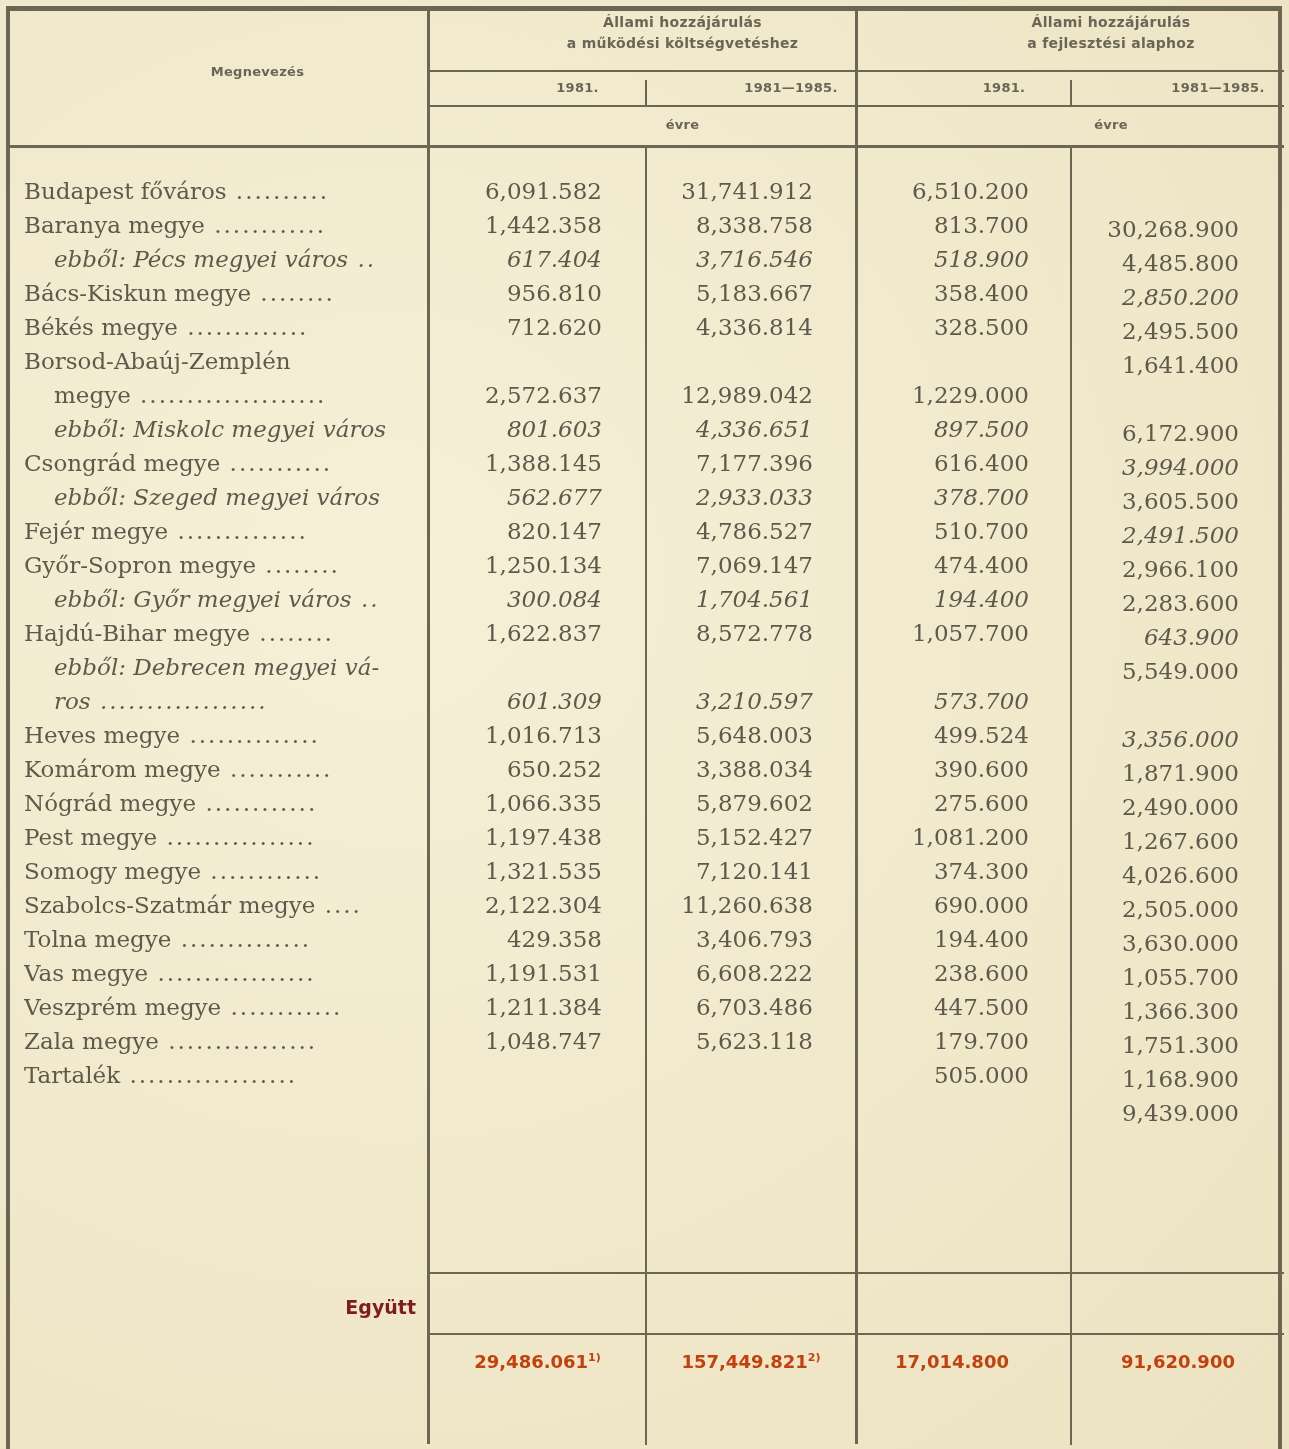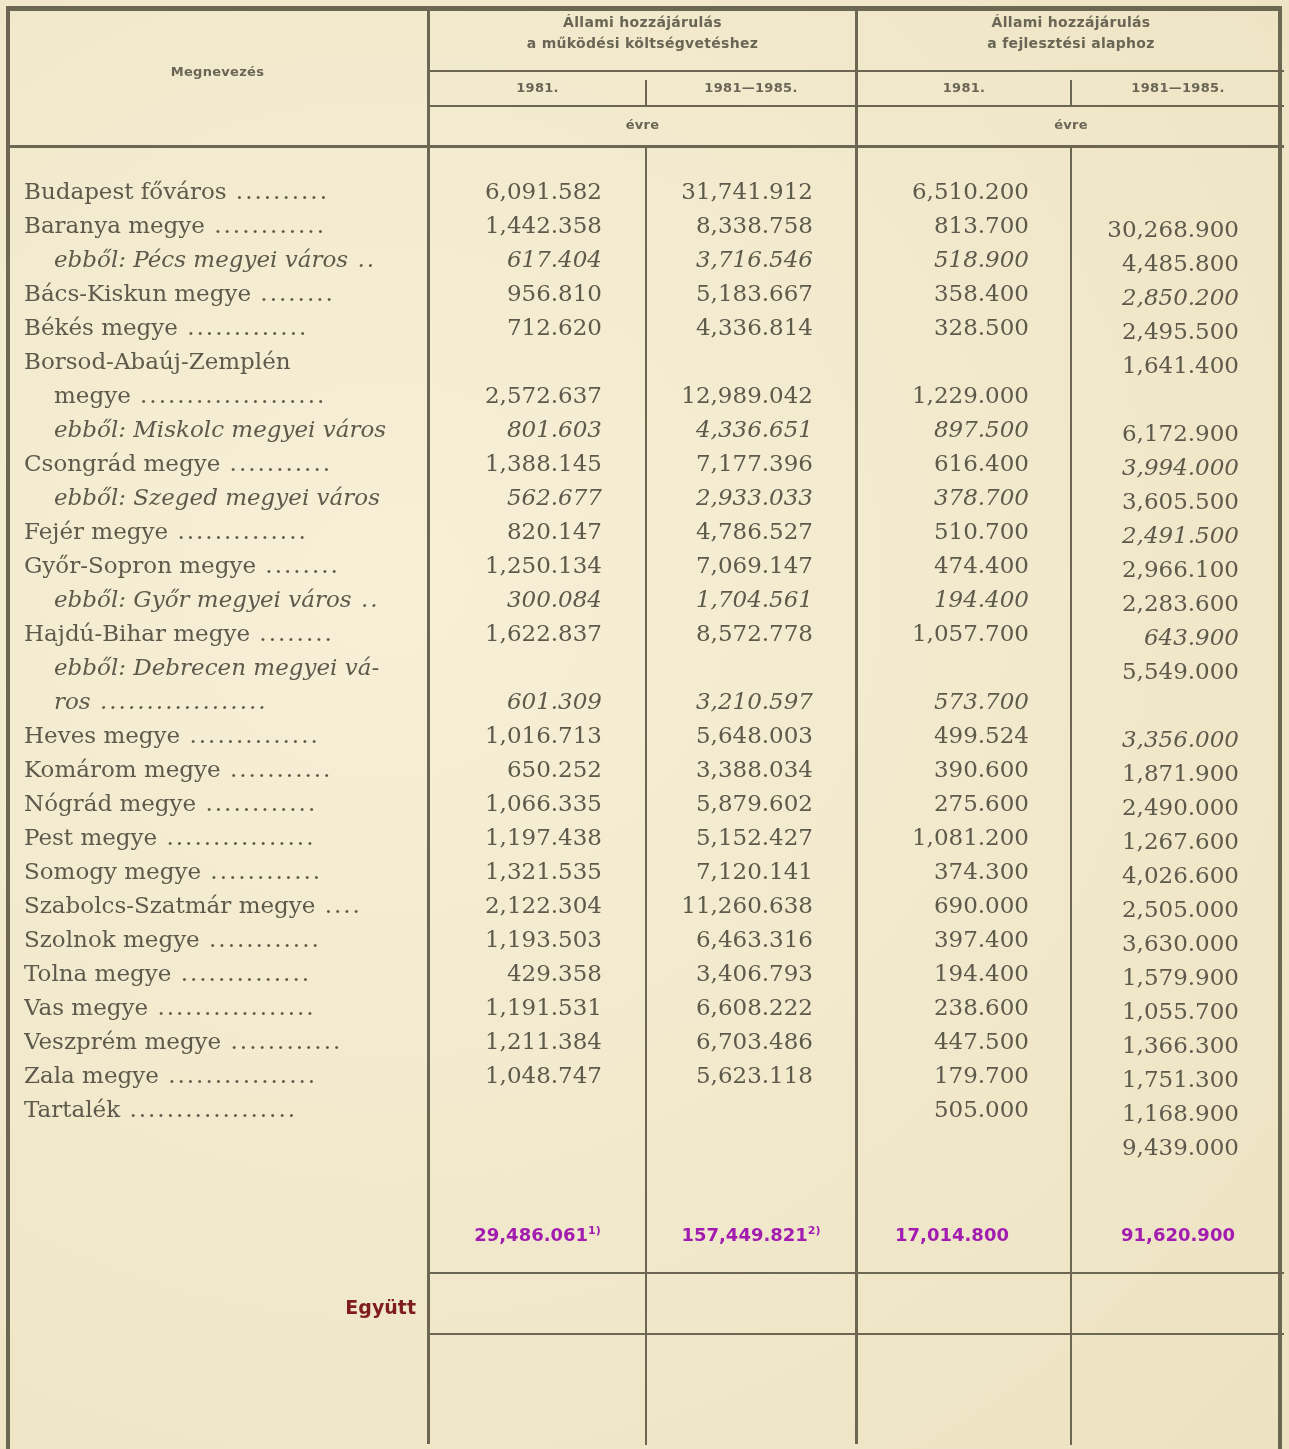--- a/index.html
+++ b/index.html
@@ -12,36 +12,36 @@
     position: relative;
   }
   .frame {
     position: absolute; left: 6px; top: 6px; width: 1276px; height: 1443px;
     border-left: 4px solid #6b6753; border-top: 5px solid #6b6753; border-right: 4px solid #6b6753;
     box-sizing: border-box;
   }
   .vline { position: absolute; background: #6b6753; width: 2px; }
   .hline { position: absolute; background: #6b6753; height: 2px; }
   .thick { height: 3px; }
-  .hdr { position: absolute; text-align: center; font-family: "DejaVu Sans", "Liberation Sans", sans-serif; font-size: 14px; font-weight: bold; color: #6a6655; letter-spacing: 0.3px; }
+  .hdr { position: absolute; text-align: center; font-family: "DejaVu Sans", "Liberation Sans", sans-serif; font-size: 14px; font-weight: bold; color: #6a6655; letter-spacing: 0.3px; padding-left: 40px; }
   .hdr-small { font-size: 13px; font-weight: bold; }
   .body-rows { position: absolute; top: 172px; left: 0; width: 1289px; }
   .row { position: relative; height: 34px; }
   .cell { position: absolute; top: 0; height: 34px; line-height: 38px; font-size: 23px; white-space: nowrap; }
   .name { left: 24px; width: 392px; overflow: hidden; }
   .name.indent { left: 54px; width: 362px; }
   .name.italic, .num.italic { font-style: italic; }
   .name .dots { letter-spacing: 2px; }
   .num { text-align: right; }
   .c1 { left: 432px; width: 170px; }
   .c2 { left: 648px; width: 165px; }
   .c3 { left: 858px; width: 171px; }
   .c4 { left: 1072px; width: 167px; margin-top: 38px; }
   .total-label { position: absolute; left: 300px; width: 116px; top: 1296px; text-align: right; font-family: "DejaVu Sans", "Liberation Sans", sans-serif; font-weight: bold; font-size: 19px; color: #7f1d1d; }
-  .total { position: absolute; top: 1224px; text-align: center; font-family: "DejaVu Sans", "Liberation Sans", sans-serif; font-weight: bold; font-size: 18px; color: #a21caf; }
+  .total { position: absolute; top: 1351px; text-align: center; font-family: "DejaVu Sans", "Liberation Sans", sans-serif; font-weight: bold; font-size: 18px; color: #c2410c; }
   sup { font-size: 11px; }
 </style>
 </head>
 <body>
 
 <div class="frame"></div>
 
 <div class="vline" style="left:427px;top:8px;height:1436px;width:3px;"></div>
 <div class="vline" style="left:855px;top:8px;height:1436px;width:3px;"></div>
 <div class="vline" style="left:645px;top:80px;height:26px;"></div>
@@ -217,27 +217,20 @@
       <div class="cell num c4">2,505.000</div>
     </div>
     <div class="row">
       <div class="cell name"><span>Szabolcs-Szatmár megye</span><span class="dots"> ....</span></div>
       <div class="cell num c1">2,122.304</div>
       <div class="cell num c2">11,260.638</div>
       <div class="cell num c3">690.000</div>
       <div class="cell num c4">3,630.000</div>
     </div>
     <div class="row">
-      <div class="cell name"><span>Szolnok megye</span><span class="dots"> ............</span></div>
-      <div class="cell num c1">1,193.503</div>
-      <div class="cell num c2">6,463.316</div>
-      <div class="cell num c3">397.400</div>
-      <div class="cell num c4">1,579.900</div>
-    </div>
-    <div class="row">
       <div class="cell name"><span>Tolna megye</span><span class="dots"> ..............</span></div>
       <div class="cell num c1">429.358</div>
       <div class="cell num c2">3,406.793</div>
       <div class="cell num c3">194.400</div>
       <div class="cell num c4">1,055.700</div>
     </div>
     <div class="row">
       <div class="cell name"><span>Vas megye</span><span class="dots"> .................</span></div>
       <div class="cell num c1">1,191.531</div>
       <div class="cell num c2">6,608.222</div>

